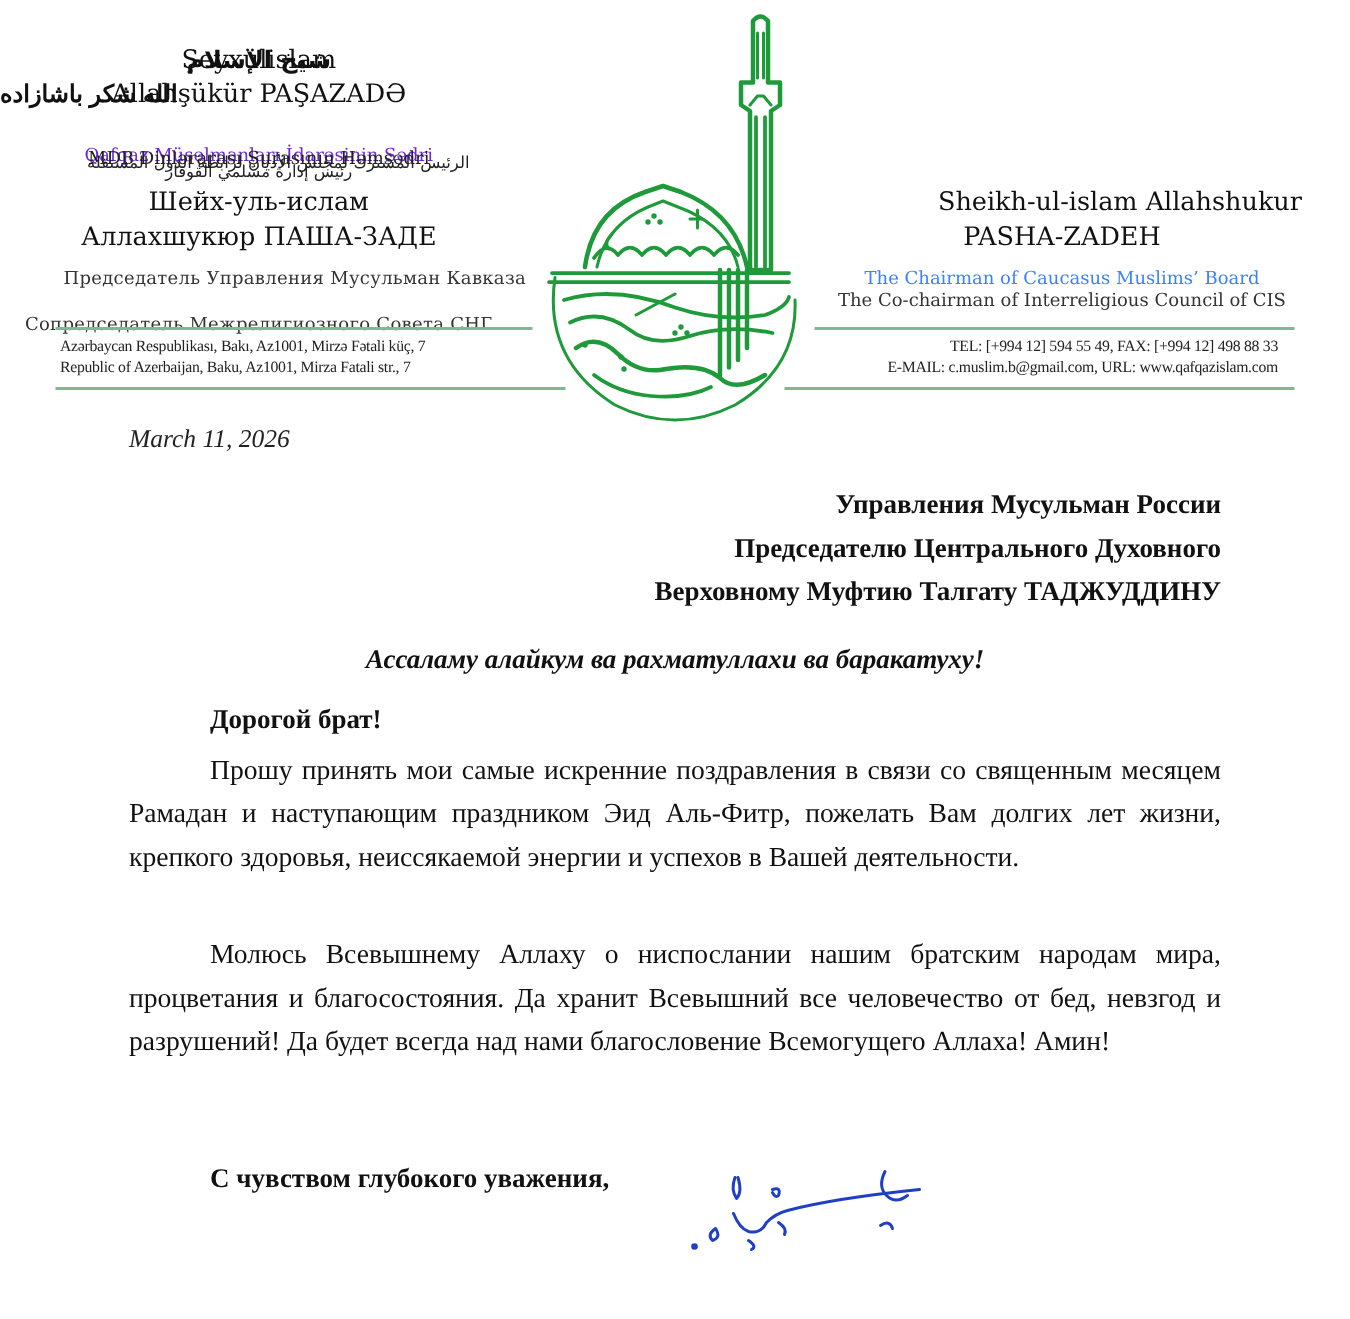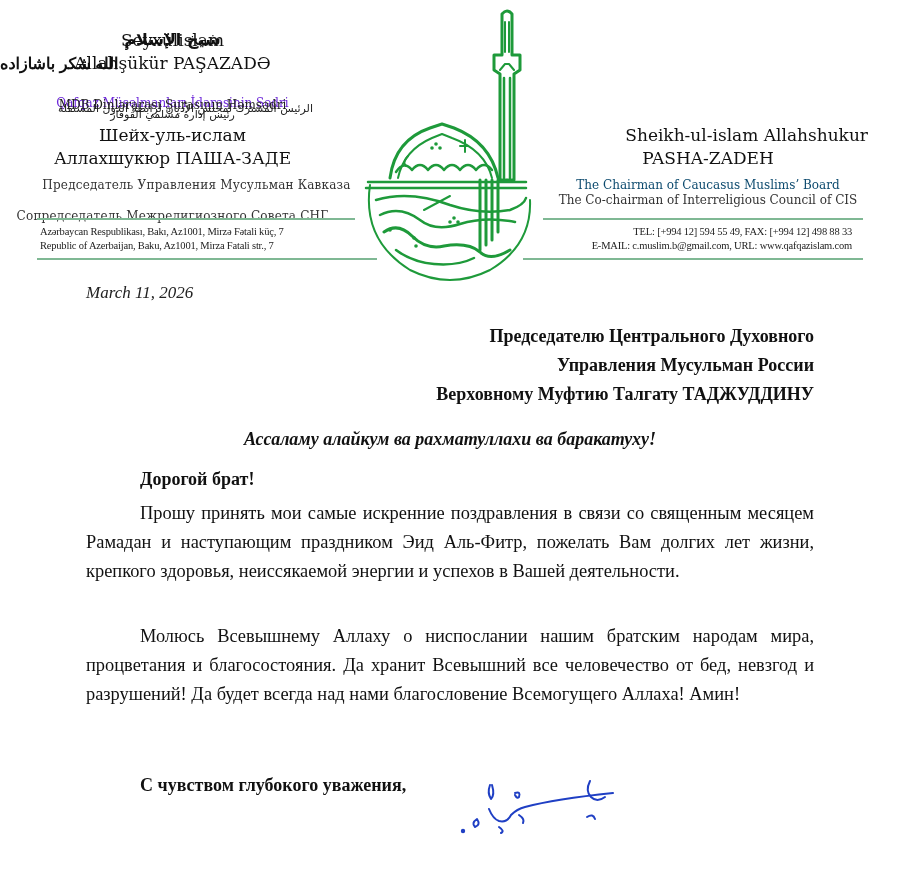--- a/index.html
+++ b/index.html
@@ -101,21 +101,21 @@
       font-size: 17px; line-height: 20px; text-align: right; color: #111;
     }
     .en2 {
       position: absolute; left: 548px; width: 320px; top: 148px;
       font-family: "DejaVu Serif", serif;
       font-size: 17px; line-height: 20px; text-align: center; color: #111;
     }
     .en3 {
       position: absolute; left: 548px; width: 320px; top: 178px;
       font-family: "DejaVu Serif", serif;
-      font-size: 12px; line-height: 15px; text-align: center; color: #0c4a6e;
+      font-size: 12px; line-height: 15px; text-align: center; color: #3b82f6;
     }
     .en4 {
       position: absolute; left: 548px; width: 320px; top: 193px;
       font-family: "DejaVu Serif", serif;
       font-size: 12px; line-height: 15px; text-align: center; color: #333;
     }
 
     
     .logo {
       position: absolute; left: 340px; top: 0; width: 220px; height: 290px;
@@ -230,22 +230,22 @@
     <circle cx="118" cy="222" r="1.8" fill="#1e9a3a" stroke="none"></circle>
     <circle cx="74" cy="238" r="1.8" fill="#1e9a3a" stroke="none"></circle>
     <circle cx="76" cy="246" r="1.8" fill="#1e9a3a" stroke="none"></circle>
     <circle cx="50" cy="230" r="1.8" fill="#1e9a3a" stroke="none"></circle>
   </svg>
 </div>
 
 <div class="date">March 11, 2026</div>
 
 <div class="addressee">
+  <div>Управления Мусульман России</div>
   <div>Председателю Центрального Духовного</div>
-  <div>Управления Мусульман России</div>
   <div>Верховному Муфтию Талгату ТАДЖУДДИНУ</div>
 </div>
 
 <div class="greeting">Ассаламу алайкум ва рахматуллахи ва баракатуху!</div>
 <div class="salutation">Дорогой брат!</div>
 
 <div class="para para1">Прошу принять мои самые искренние поздравления в связи со священным месяцем Рамадан и наступающим праздником Эид Аль-Фитр, пожелать Вам долгих лет жизни, крепкого здоровья, неиссякаемой энергии и успехов в Вашей деятельности.</div>
 <div class="para para2">Молюсь Всевышнему Аллаху о ниспослании нашим братским народам мира, процветания и благосостояния. Да хранит Всевышний все человечество от бед, невзгод и разрушений! Да будет всегда над нами благословение Всемогущего Аллаха! Амин!</div>
 
 <div class="closing">С чувством глубокого уважения,</div>

